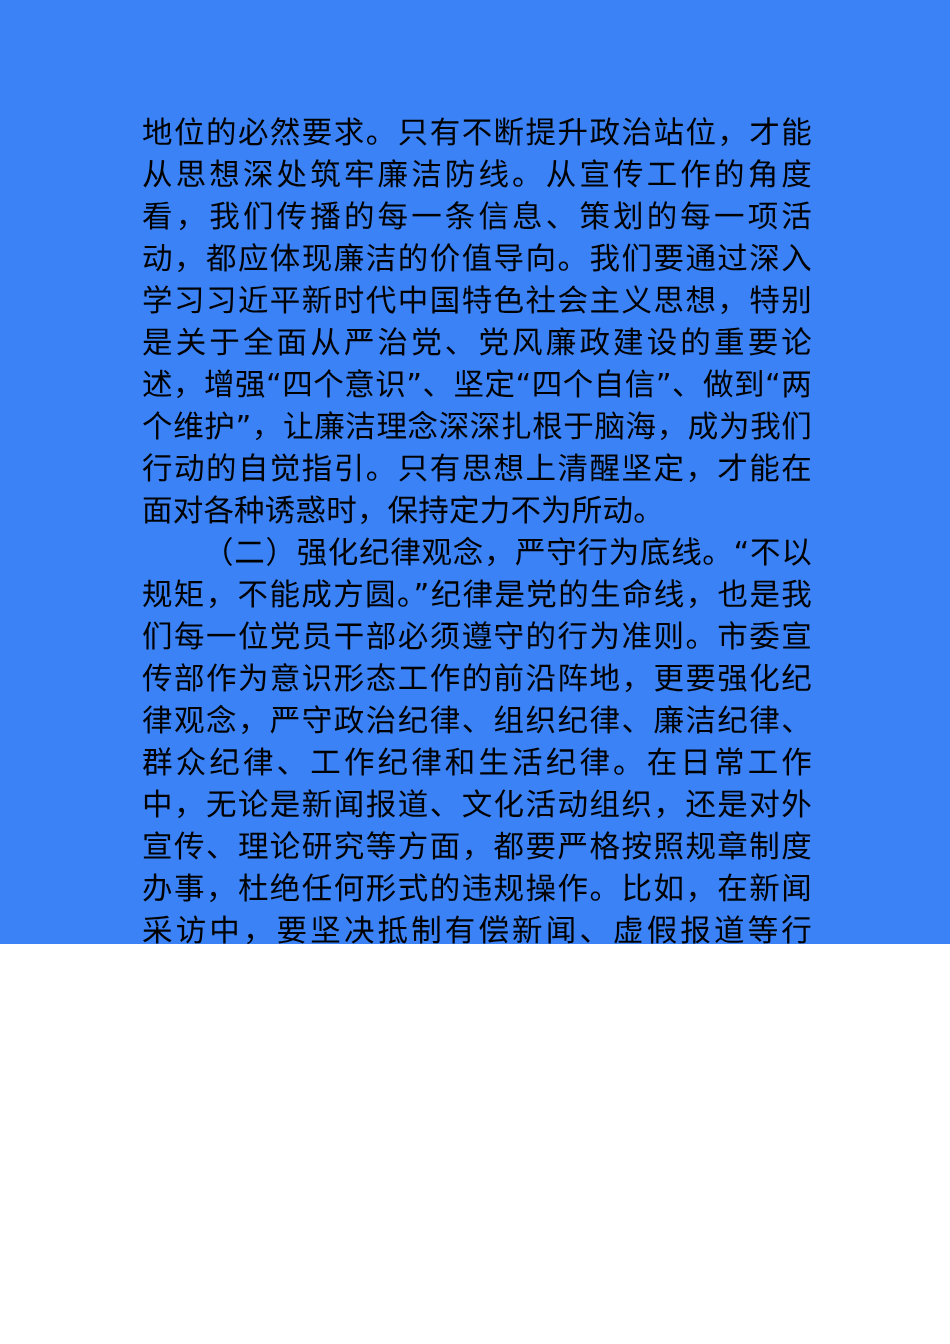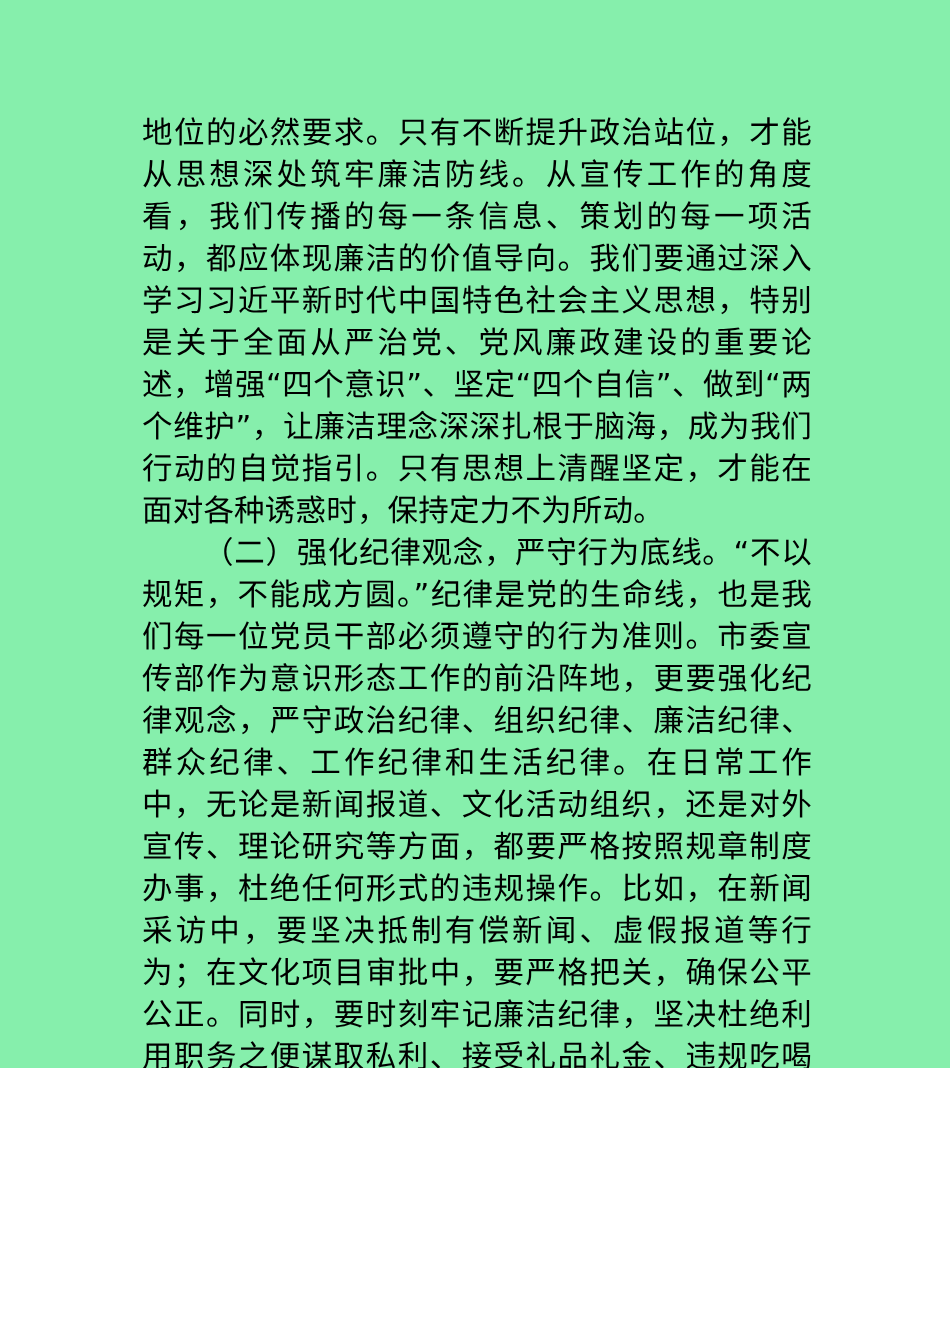--- a/index.html
+++ b/index.html
@@ -4,22 +4,22 @@
 <style>
   html, body {
     margin: 0;
     padding: 0;
     background: #ffffff;
   }
 
   .page {
     position: relative;
     width: 950px;
-    height: 1068px;
-    background: #86efac;
+    height: 944px;
+    background: #3b82f6;
     margin: 0 auto;
     overflow: hidden;
     box-sizing: border-box;
   }
 
   .doc-body {
     position: absolute;
     left: 142px;
     top: 112px;
     width: 670px;

